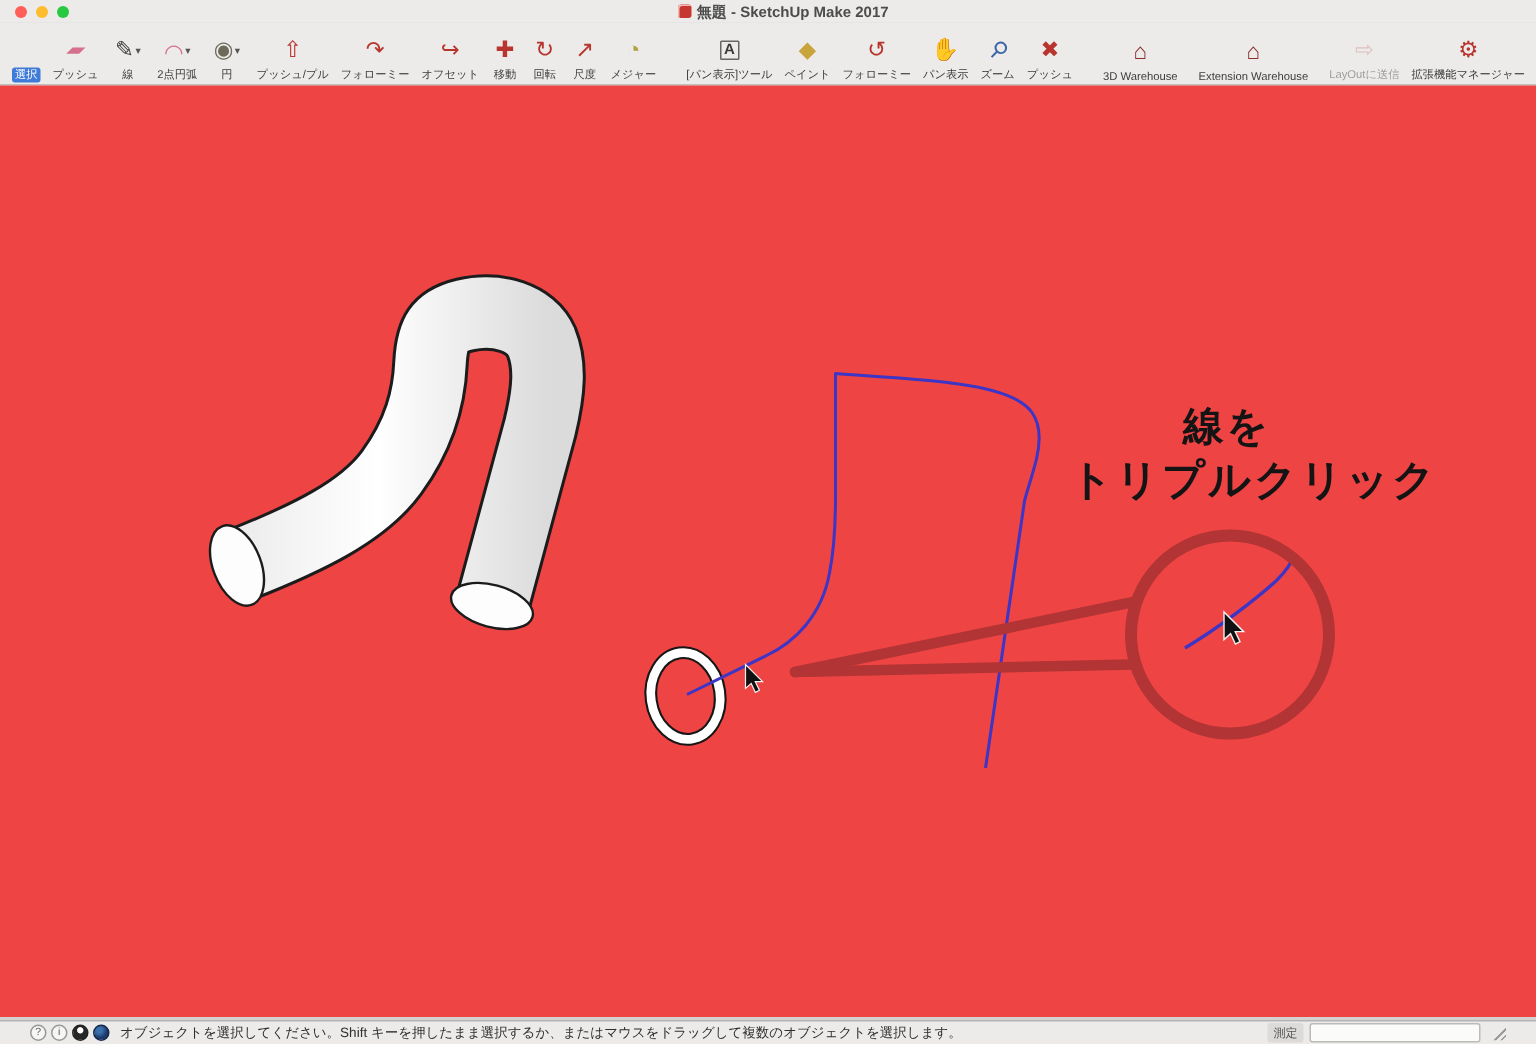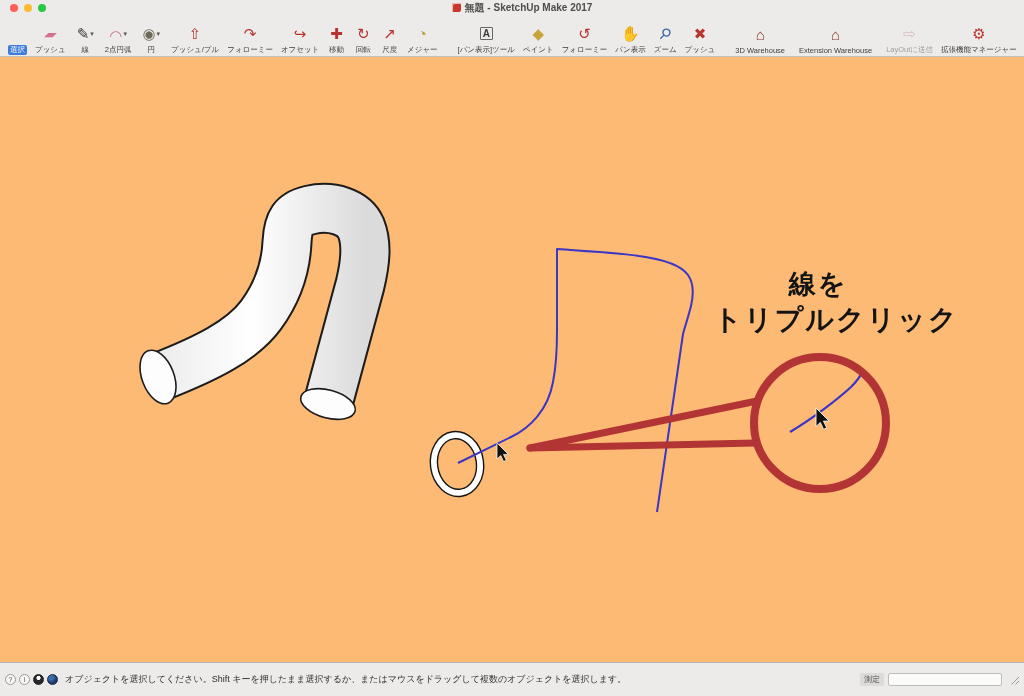--- a/index.html
+++ b/index.html
@@ -29,28 +29,28 @@
   .tool.disabled{opacity:.45;}
   .g-select-arrow{transform:rotate(-108deg);}
   .g-eraser{transform:skewX(-18deg) scaleY(.75);}
   .g-zoom-magnifier{transform:rotate(45deg);}
   .g-arc{transform:translateY(2px);}
   .g-text-tool{font-size:10px;font-weight:bold;border:1px solid #666;border-radius:1px;
     padding:0 2px;line-height:11px;}
   .sp1{margin-left:16px;} .sp2{margin-left:10px;}
 
   
-  #canvas{position:absolute;top:57px;left:0;width:1024px;height:621px;background:#fdba74;}
+  #canvas{position:absolute;top:57px;left:0;width:1024px;height:621px;background:#ef4444;}
   #canvas svg{display:block;}
   .anno{font-weight:800;fill:#141414;letter-spacing:2px;
     font-family:"Liberation Sans","DejaVu Sans",sans-serif;}
 
   
-  #statusbar{position:absolute;bottom:0;left:0;right:0;height:34px;background:#ecebe9;
-    border-top:1px solid #b6b4b2;display:flex;align-items:center;padding:0 5px;box-sizing:border-box;}
+  #statusbar{position:absolute;bottom:0;left:0;right:0;height:16px;background:#ecebe9;
+    border-top:1px solid #b6b4b2;display:flex;align-items:center;padding:0 20px;box-sizing:border-box;}
   .sicon{width:11px;height:11px;border-radius:50%;margin-right:3px;display:inline-flex;
     align-items:center;justify-content:center;font-size:7px;color:#555;
     background:#f6f6f5;border:1px solid #999;box-sizing:border-box;}
   .sicon.person{background:radial-gradient(circle at 50% 32%,#fff 0 1.8px,#262626 2.4px);border-color:#222;}
   .sicon.geo{background:radial-gradient(circle at 35% 30%,#3c6fae 0 2px,#1d3a6b 60%);border-color:#16294a;}
   #status-msg{font-size:9px;color:#2f2f2f;margin-left:4px;white-space:nowrap;}
   #measure{margin-left:auto;display:flex;align-items:center;gap:4px;}
   #measure-label{font-size:8px;color:#555;background:#dcdbd9;border-radius:2px;padding:1px 4px;}
   #measure-input{width:108px;height:11px;border:1px solid #bdbbb9;border-radius:2px;
     background:#fbfbfa;font-size:9px;padding:0 2px;}

